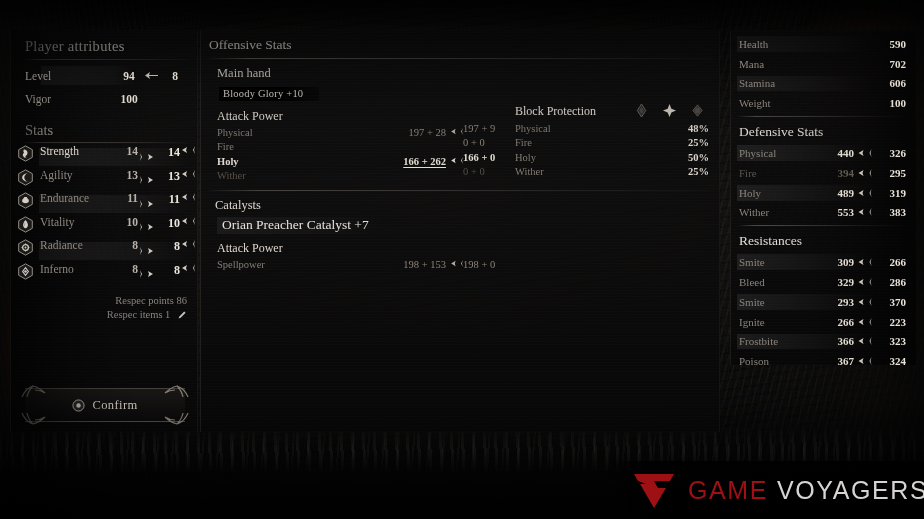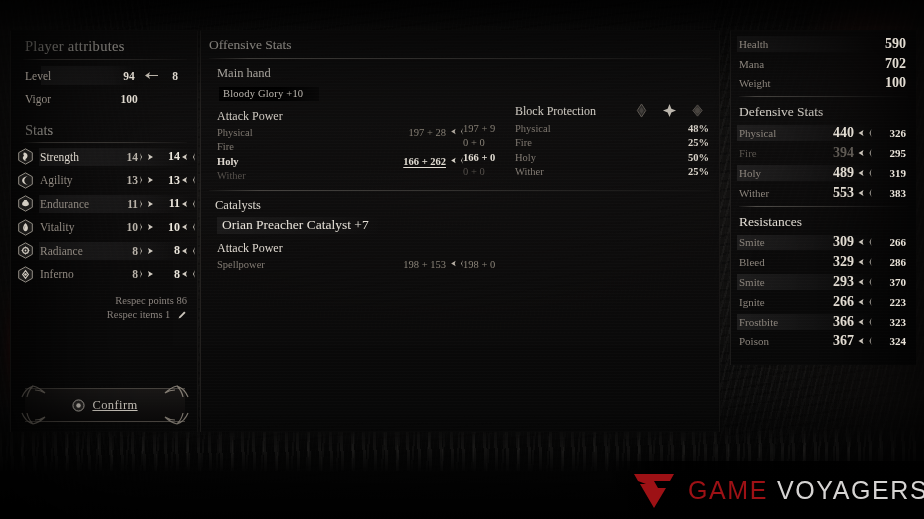--- a/index.html
+++ b/index.html
@@ -143,21 +143,21 @@
     color: #ded8ce;
     font-size: 11.5px;
     text-align: center;
     font-weight: 700;
   }
 
   
   #stats-title { padding: 12px 0 3px 14px; font-size: 14.5px; color: #e2ddd4; }
   .srow {
     position: relative;
-    display:flex; align-items:center;
+    display:flex; 
     height: 23.5px;
     padding-left: 6px;
     font-size: 11.5px;
   }
   .srow.hl::after{
     content:"";
     position:absolute; left:28px; right:6px; top:3px; bottom:3px;
     background: linear-gradient(90deg, rgba(160,158,160,0.15), rgba(110,108,112,0.09) 70%, rgba(0,0,0,0));
     pointer-events:none;
   }
@@ -192,21 +192,21 @@
     position: absolute;
     left: 14px; bottom: 10px;
     width: 160px; height: 34px;
     display:flex; align-items:center; justify-content:center;
     background: linear-gradient(180deg, rgba(28,26,25,0.95), rgba(12,11,11,0.97));
     border-top: 1px solid rgba(150,142,130,0.45);
     border-bottom: 1px solid rgba(150,142,130,0.45);
     cursor: pointer;
   }
   #confirm-btn .cb-label {
-    font-size: 12.5px; color:#ded8ce; letter-spacing:.4px;text-decoration:underline;
+    font-size: 12.5px; color:#ded8ce; letter-spacing:.4px;
   }
   .orn { position:absolute; width:26px; height:14px; opacity:.85;}
   .orn.tl{ left:-4px; top:-5px;}
   .orn.tr{ right:-4px; top:-5px; transform: scaleX(-1);}
   .orn.bl{ left:-4px; bottom:-5px; transform: scaleY(-1);}
   .orn.br{ right:-4px; bottom:-5px; transform: scale(-1,-1);}
   .cb-icon { margin-right:7px; display:flex;}
 
   
   #center-panel {
@@ -276,21 +276,21 @@
   }
   .rrow.hl::after{
     content:"";
     position:absolute; left:6px; right:42px; top:2px; bottom:2px;
     background: linear-gradient(90deg, rgba(158,156,158,0.13), rgba(110,108,112,0.07) 72%, rgba(0,0,0,0));
     pointer-events:none;
   }
   .rrow > * { position:relative; z-index:2;font-family:Liberation Serif, serif;}
   .rn { color:#8b847c; }
   .rn.dim { color:#5a554f;}
-  .rv1 { margin-left:auto; color:#e1dbd1; font-weight:700; font-size:14px; }
+  .rv1 { margin-left:auto; color:#e1dbd1; font-weight:700; font-size:11px; }
   .rv1.dim { color:#5f5a54; }
   .rarrow { width:22px; display:flex; justify-content:center;}
   .rv2 { width:30px; text-align:right; color:#e8e2d8; font-weight:700; font-size:11px;}
   .rhead { font-size:13.5px; color:#e4dfd6; padding: 6px 0 3px 8px;}
   .rhr { height:1px; margin: 3px 8px 1px 8px;
     background: linear-gradient(90deg, rgba(170,164,154,0.05) 0%, rgba(180,174,164,0.40) 10%, rgba(150,146,138,0.26) 60%, rgba(110,106,100,0.05) 100%);}
 
   
   #logo {
     position:absolute; right: 0; bottom: 0;
@@ -669,20 +669,24 @@
 
     <div style="padding-top:3px">
       <div class="rrow hl">
         <span class="rn">Health</span>
         <span class="rv1">590</span>
       </div>
       <div class="rrow">
         <span class="rn">Mana</span>
         <span class="rv1">702</span>
       </div>
+      <div class="rrow hl">
+        <span class="rn">Stamina</span>
+        <span class="rv1">606</span>
+      </div>
       <div class="rrow">
         <span class="rn">Weight</span>
         <span class="rv1">100</span>
       </div>
     </div>
 
     <div class="rhr"></div>
     <div class="rhead">Defensive Stats</div>
 
     <div>

